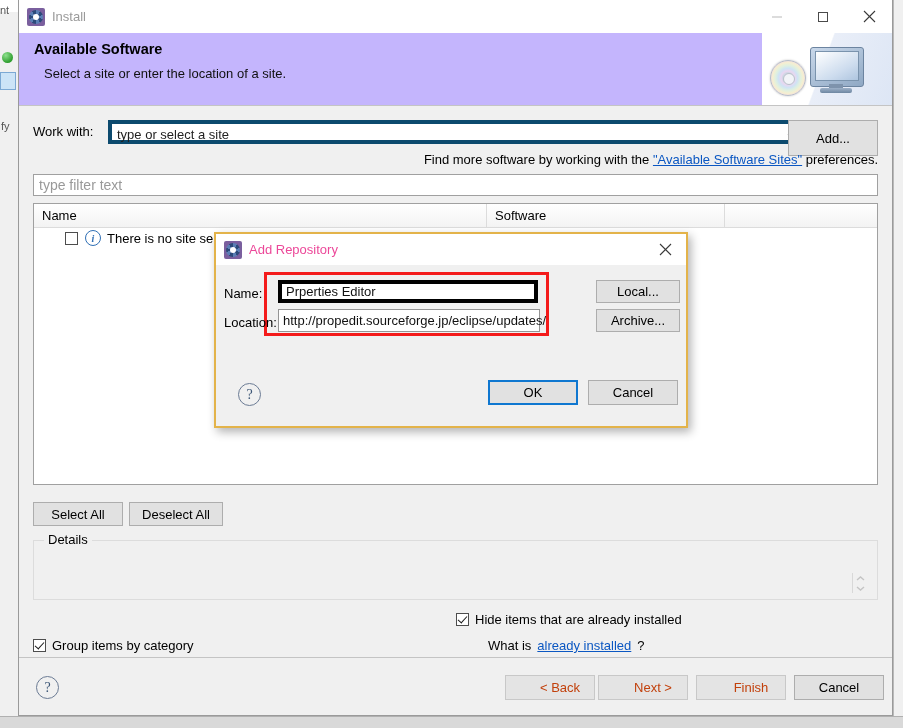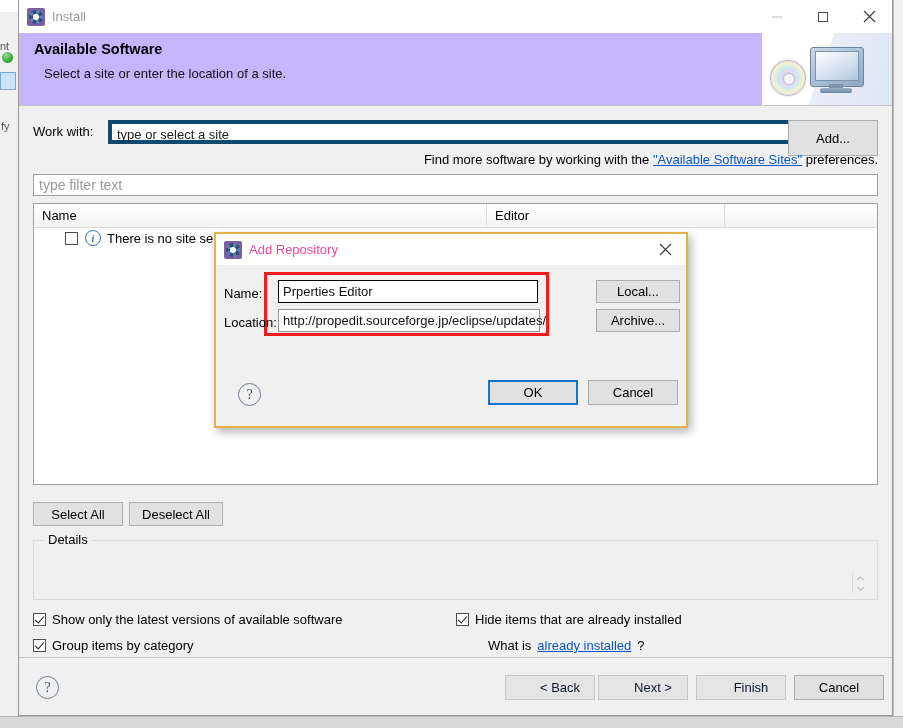--- a/index.html
+++ b/index.html
@@ -18,21 +18,20 @@
     position: absolute; left: 0; top: 0; width: 18px; height: 728px;
     background: #f0f0f0;
   }
   .bg-left .bg-tabstrip {
     position: absolute; left: 0; top: 0; width: 18px; height: 12px;
     background: #ffffff;
   }
   .bg-left .bg-txt {
     position: absolute; left: 0; top: 4px; font-size: 11px; color: #555;
     white-space: nowrap;
-    margin-top: 36px;
   }
   .bg-left .bg-green {
     position: absolute; left: 2px; top: 52px; width: 11px; height: 11px;
     border-radius: 50%;
     background: radial-gradient(circle at 35% 30%, #8fe18f, #2f9e2f 70%);
   }
   .bg-left .bg-bluebox {
     position: absolute; left: 0px; top: 72px; width: 14px; height: 16px;
     background: #cce4f7; border: 1px solid #7ca9d4;
   }
@@ -176,21 +175,21 @@
   }
   .btn {
     background: #e1e1e1;
     border: 1px solid #adadad;
     font-family: "Liberation Sans", sans-serif;
     font-size: 13px; color: #000;
     box-sizing: border-box;
     display: flex; align-items: center; justify-content: center;
     padding: 0;
   }
-  .btn.disabled { color: #0f172a; background: #e4e4e4; border-color: #c8c8c8; padding-left: 20px; }
+  .btn.disabled { color: #c2410c; background: #e4e4e4; border-color: #c8c8c8; padding-left: 20px; }
   .btn-add {
     position: absolute; right: 0; top: 0; width: 90px; height: 36px;
   }
 
   .findmore {
     position: absolute; right: 14px; top: 46px;
     font-size: 13px; color: #000; white-space: nowrap;
   }
   .link { color: #0b57c2; text-decoration: underline; cursor: pointer; }
 
@@ -305,21 +304,21 @@
     border: 3px solid #f41b1b; box-sizing: border-box;
   }
   .dlg-lbl {
     position: absolute; font-size: 13px; color: #000;
   }
   .dlg-input {
     position: absolute; height: 23px; background: #ffffff;
     box-sizing: border-box; font-size: 13px; color: #111;
     display: flex; align-items: center; padding-left: 4px;
   }
-  .dlg-input.focused { border: 1px solid #000000; }
+  .dlg-input.focused { border: 4px solid #000000; }
   .dlg-input.plain { border: 1px solid #949494; }
   .dbtn { position: absolute; width: 84px; height: 23px; }
   .modal .help-circle { position: absolute; left: 22px; top: 149px; }
   .okbtn {
     position: absolute; left: 272px; top: 146px; width: 90px; height: 25px;
     border: 2px solid #0f77d0; background: #e1e1e1;
   }
   .cancelbtn { position: absolute; left: 372px; top: 146px; width: 90px; height: 25px; }
 </style>
 </head>
@@ -400,21 +399,21 @@
         <span>Find more software by working with the </span><span class="link">"Available Software Sites"</span><span> preferences.</span>
       </div>
 
       <div class="filter">
         <div class="ph">type filter text</div>
       </div>
 
       <div class="table">
         <div class="thead">
           <div class="th c1">Name</div>
-          <div class="th c2">Editor</div>
+          <div class="th c2">Software</div>
           <div class="th c3"></div>
         </div>
         <div class="trow">
           <span class="cbox"></span>
           <span class="info-icon">i</span>
           <span class="rowtext">There is no site selected.</span>
         </div>
       </div>
 
       <div class="btn btn-selectall">Select All</div>
@@ -425,24 +424,20 @@
         <div class="spinner">
           <svg width="9" height="5" viewBox="0 0 9 5">
               <polyline points="1,4 4.5,1 8,4" fill="none" stroke="#c4c4c4" stroke-width="1.4"></polyline>
             </svg>
           <svg width="9" height="5" viewBox="0 0 9 5">
               <polyline points="1,1 4.5,4 8,1" fill="none" stroke="#c4c4c4" stroke-width="1.4"></polyline>
             </svg>
         </div>
       </div>
 
-      <div class="opt" style="left:14px; top:506px;">
-        <span class="cbox checked"></span>
-        <span>Show only the latest versions of available software</span>
-      </div>
       <div class="opt" style="left:14px; top:532px;">
         <span class="cbox checked"></span>
         <span>Group items by category</span>
       </div>
       <div class="opt" style="left:14px; top:558px;">
         <span class="cbox"></span>
         <span>Show only software applicable to target environment</span>
       </div>
       <div class="opt" style="left:14px; top:584px;">
         <span class="cbox checked"></span>

